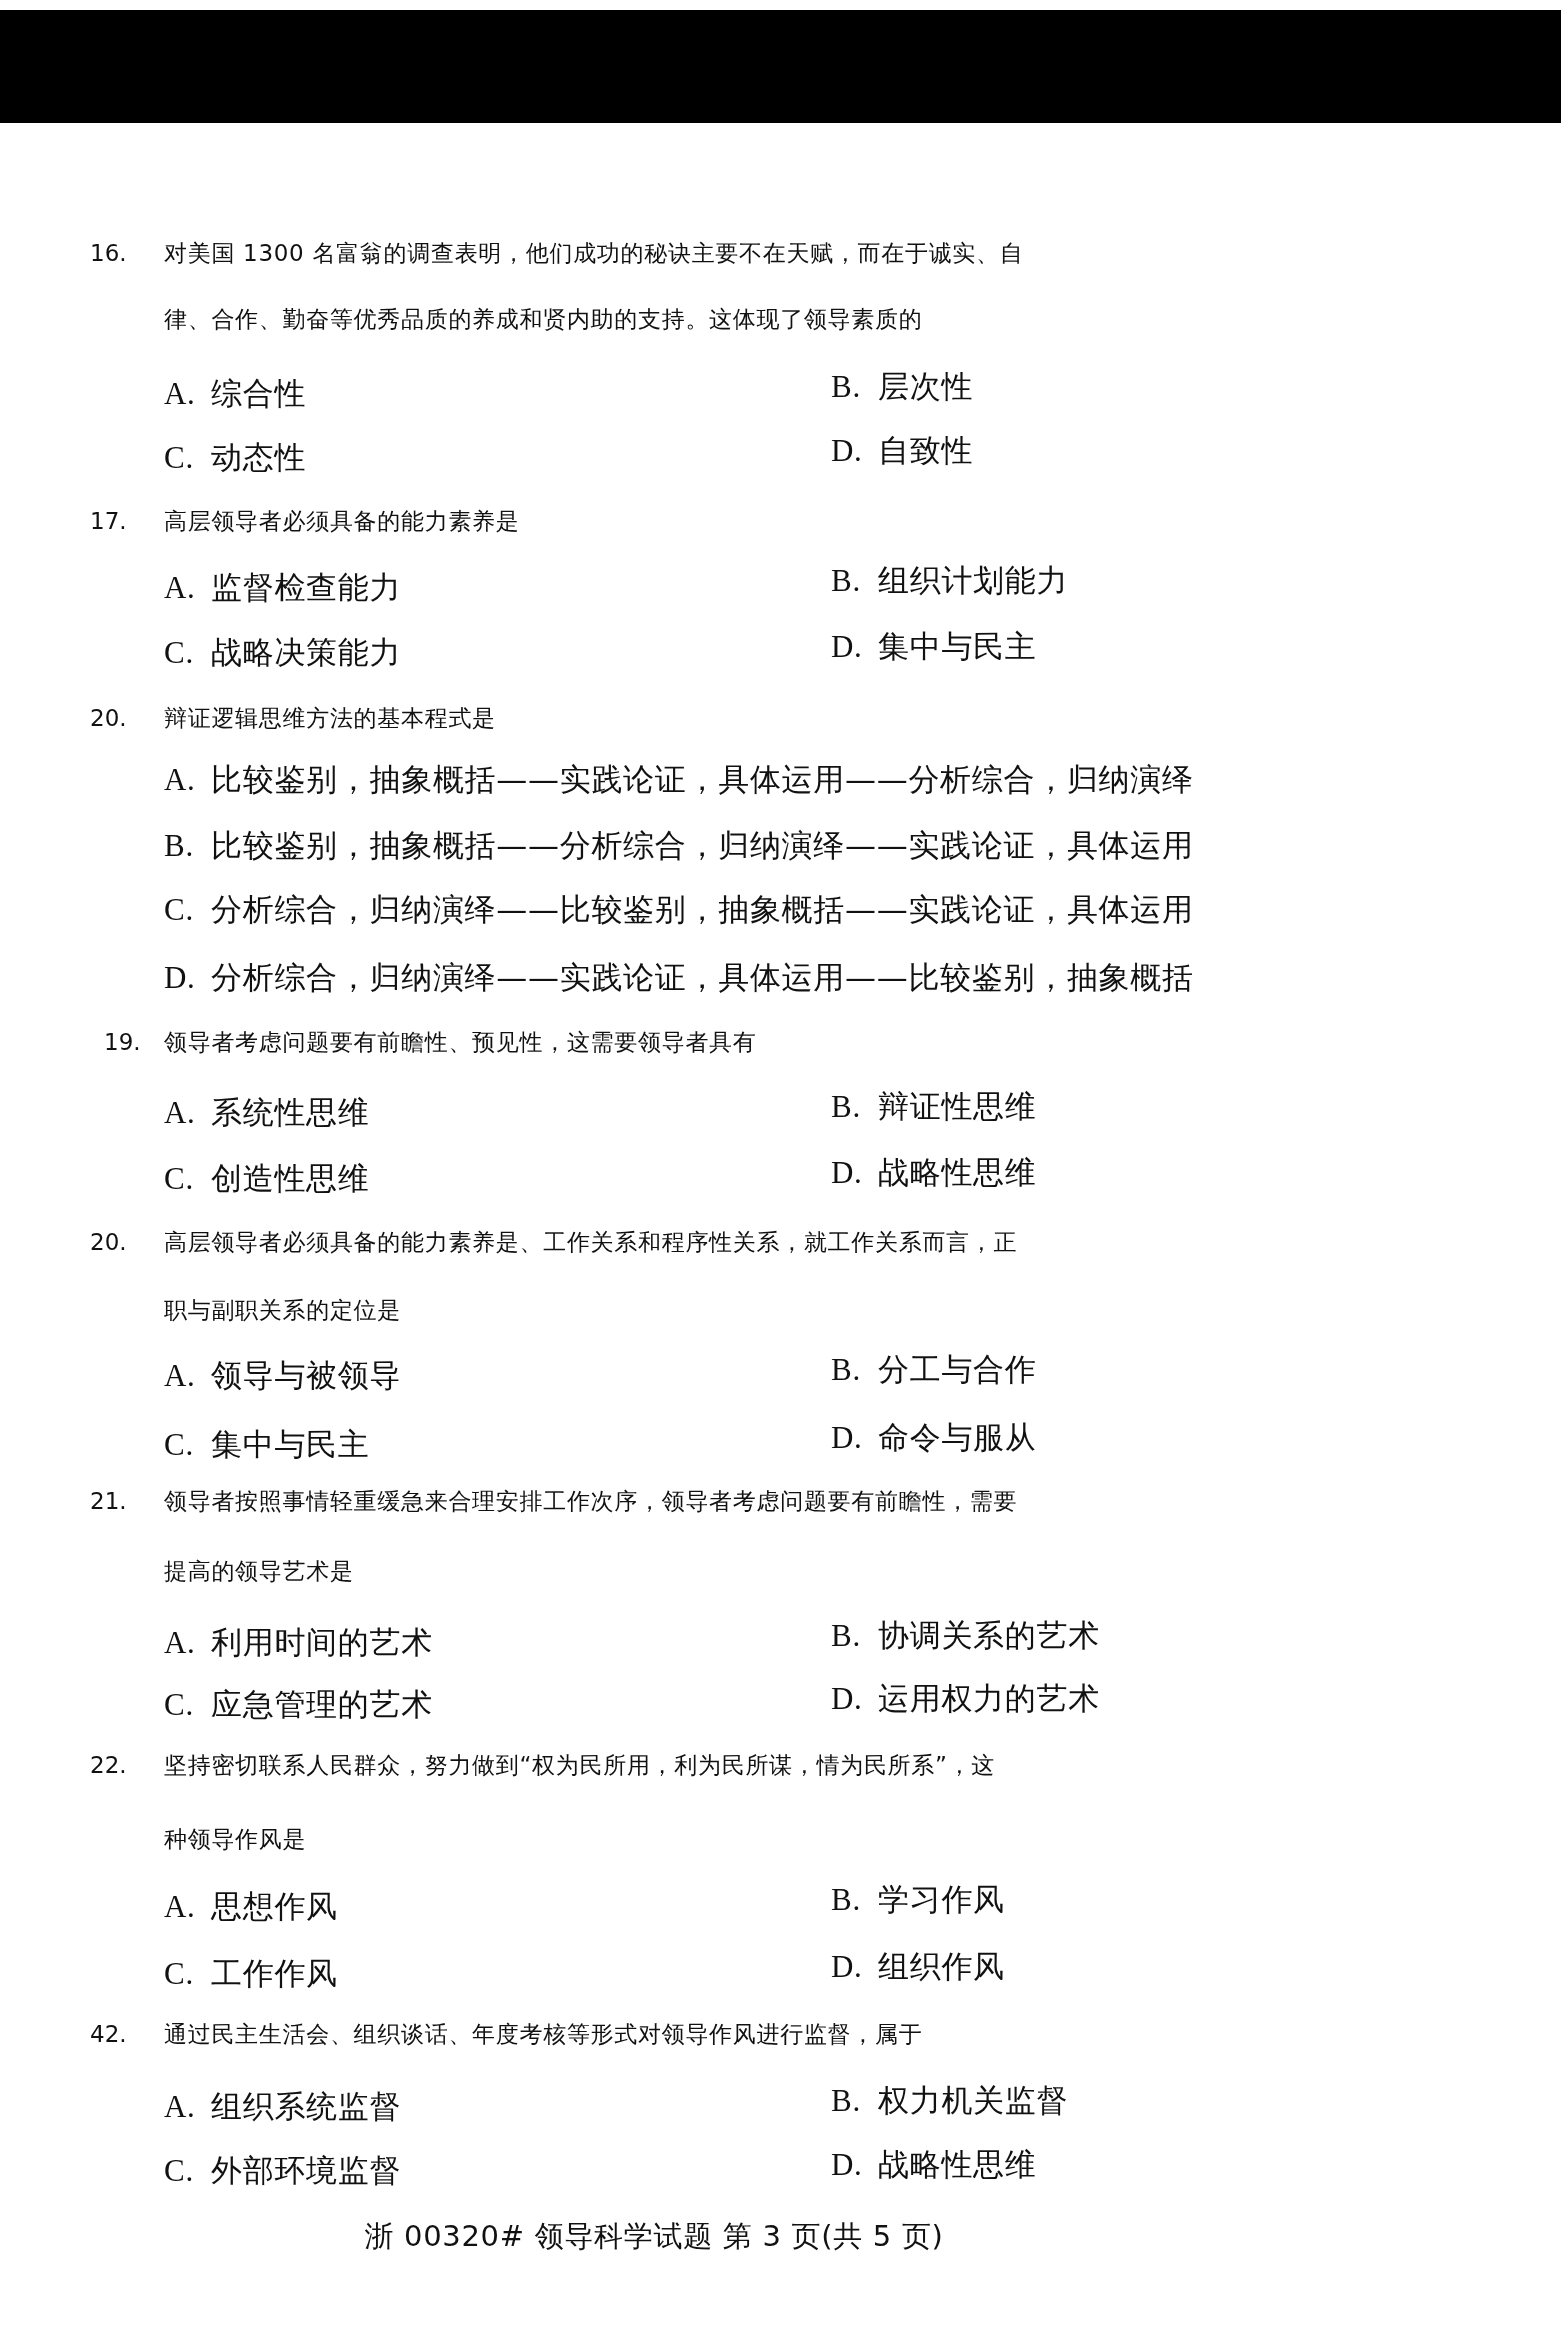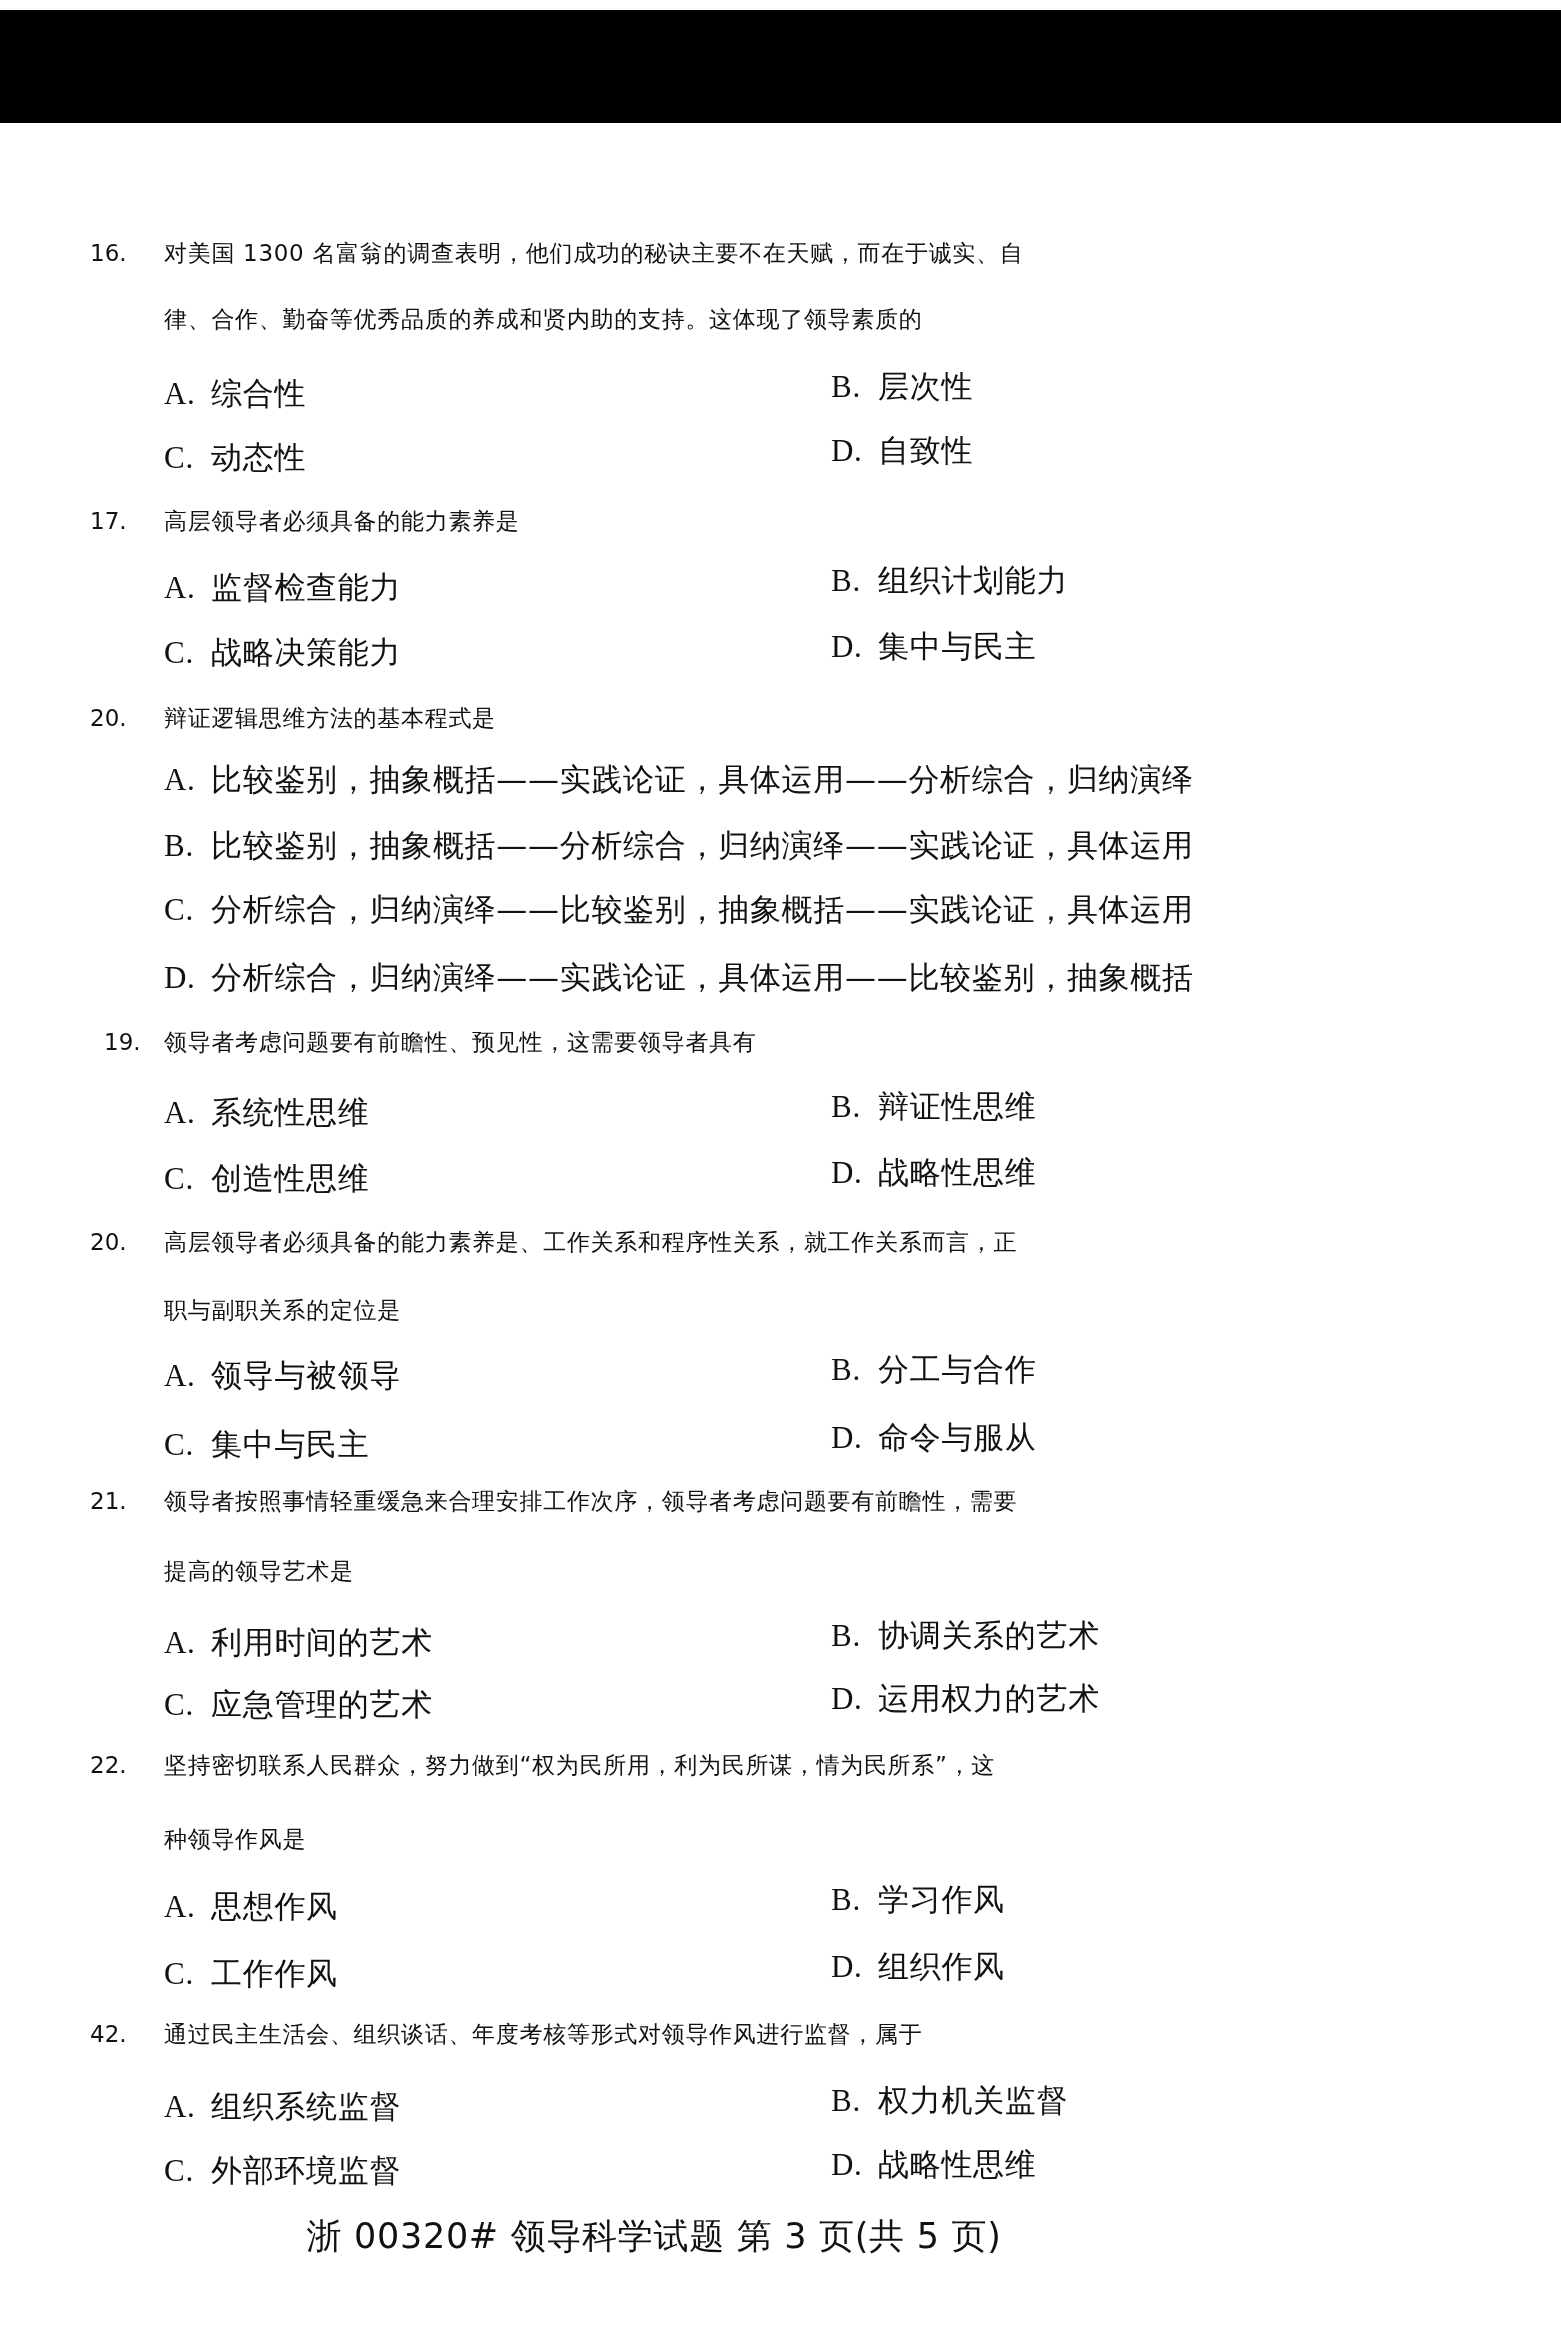--- a/index.html
+++ b/index.html
@@ -14,21 +14,21 @@
   }
   .line {
     position: absolute; font-size: 23px; line-height: 37px; white-space: nowrap;
     letter-spacing: 0.7px;
   }
   .qnum { position: absolute; font-size: 23px; line-height: 37px; }
   .opt { position: absolute; font-size: 31px; line-height: 37px; white-space: nowrap; letter-spacing: 0.7px; }
   .opt .letter { display: inline-block; width: 47px; font-family: "Liberation Serif", serif; }
   .footer {
     position: absolute; left: 0; width: 1308px; top: 2218px; text-align: center;
-    font-size: 35px; line-height: 37px; letter-spacing: 0.7px;
+    font-size: 29px; line-height: 37px; letter-spacing: 0.7px;
   }
 </style>
 </head>
 <body>
 
 <div class="top-bar"></div>
 
 <div>
   <span class="qnum" style="left:90px;top:235px">16.</span>
   <span class="line" style="left:164px;top:235px">对美国 1300 名富翁的调查表明，他们成功的秘诀主要不在天赋，而在于诚实、自</span>

